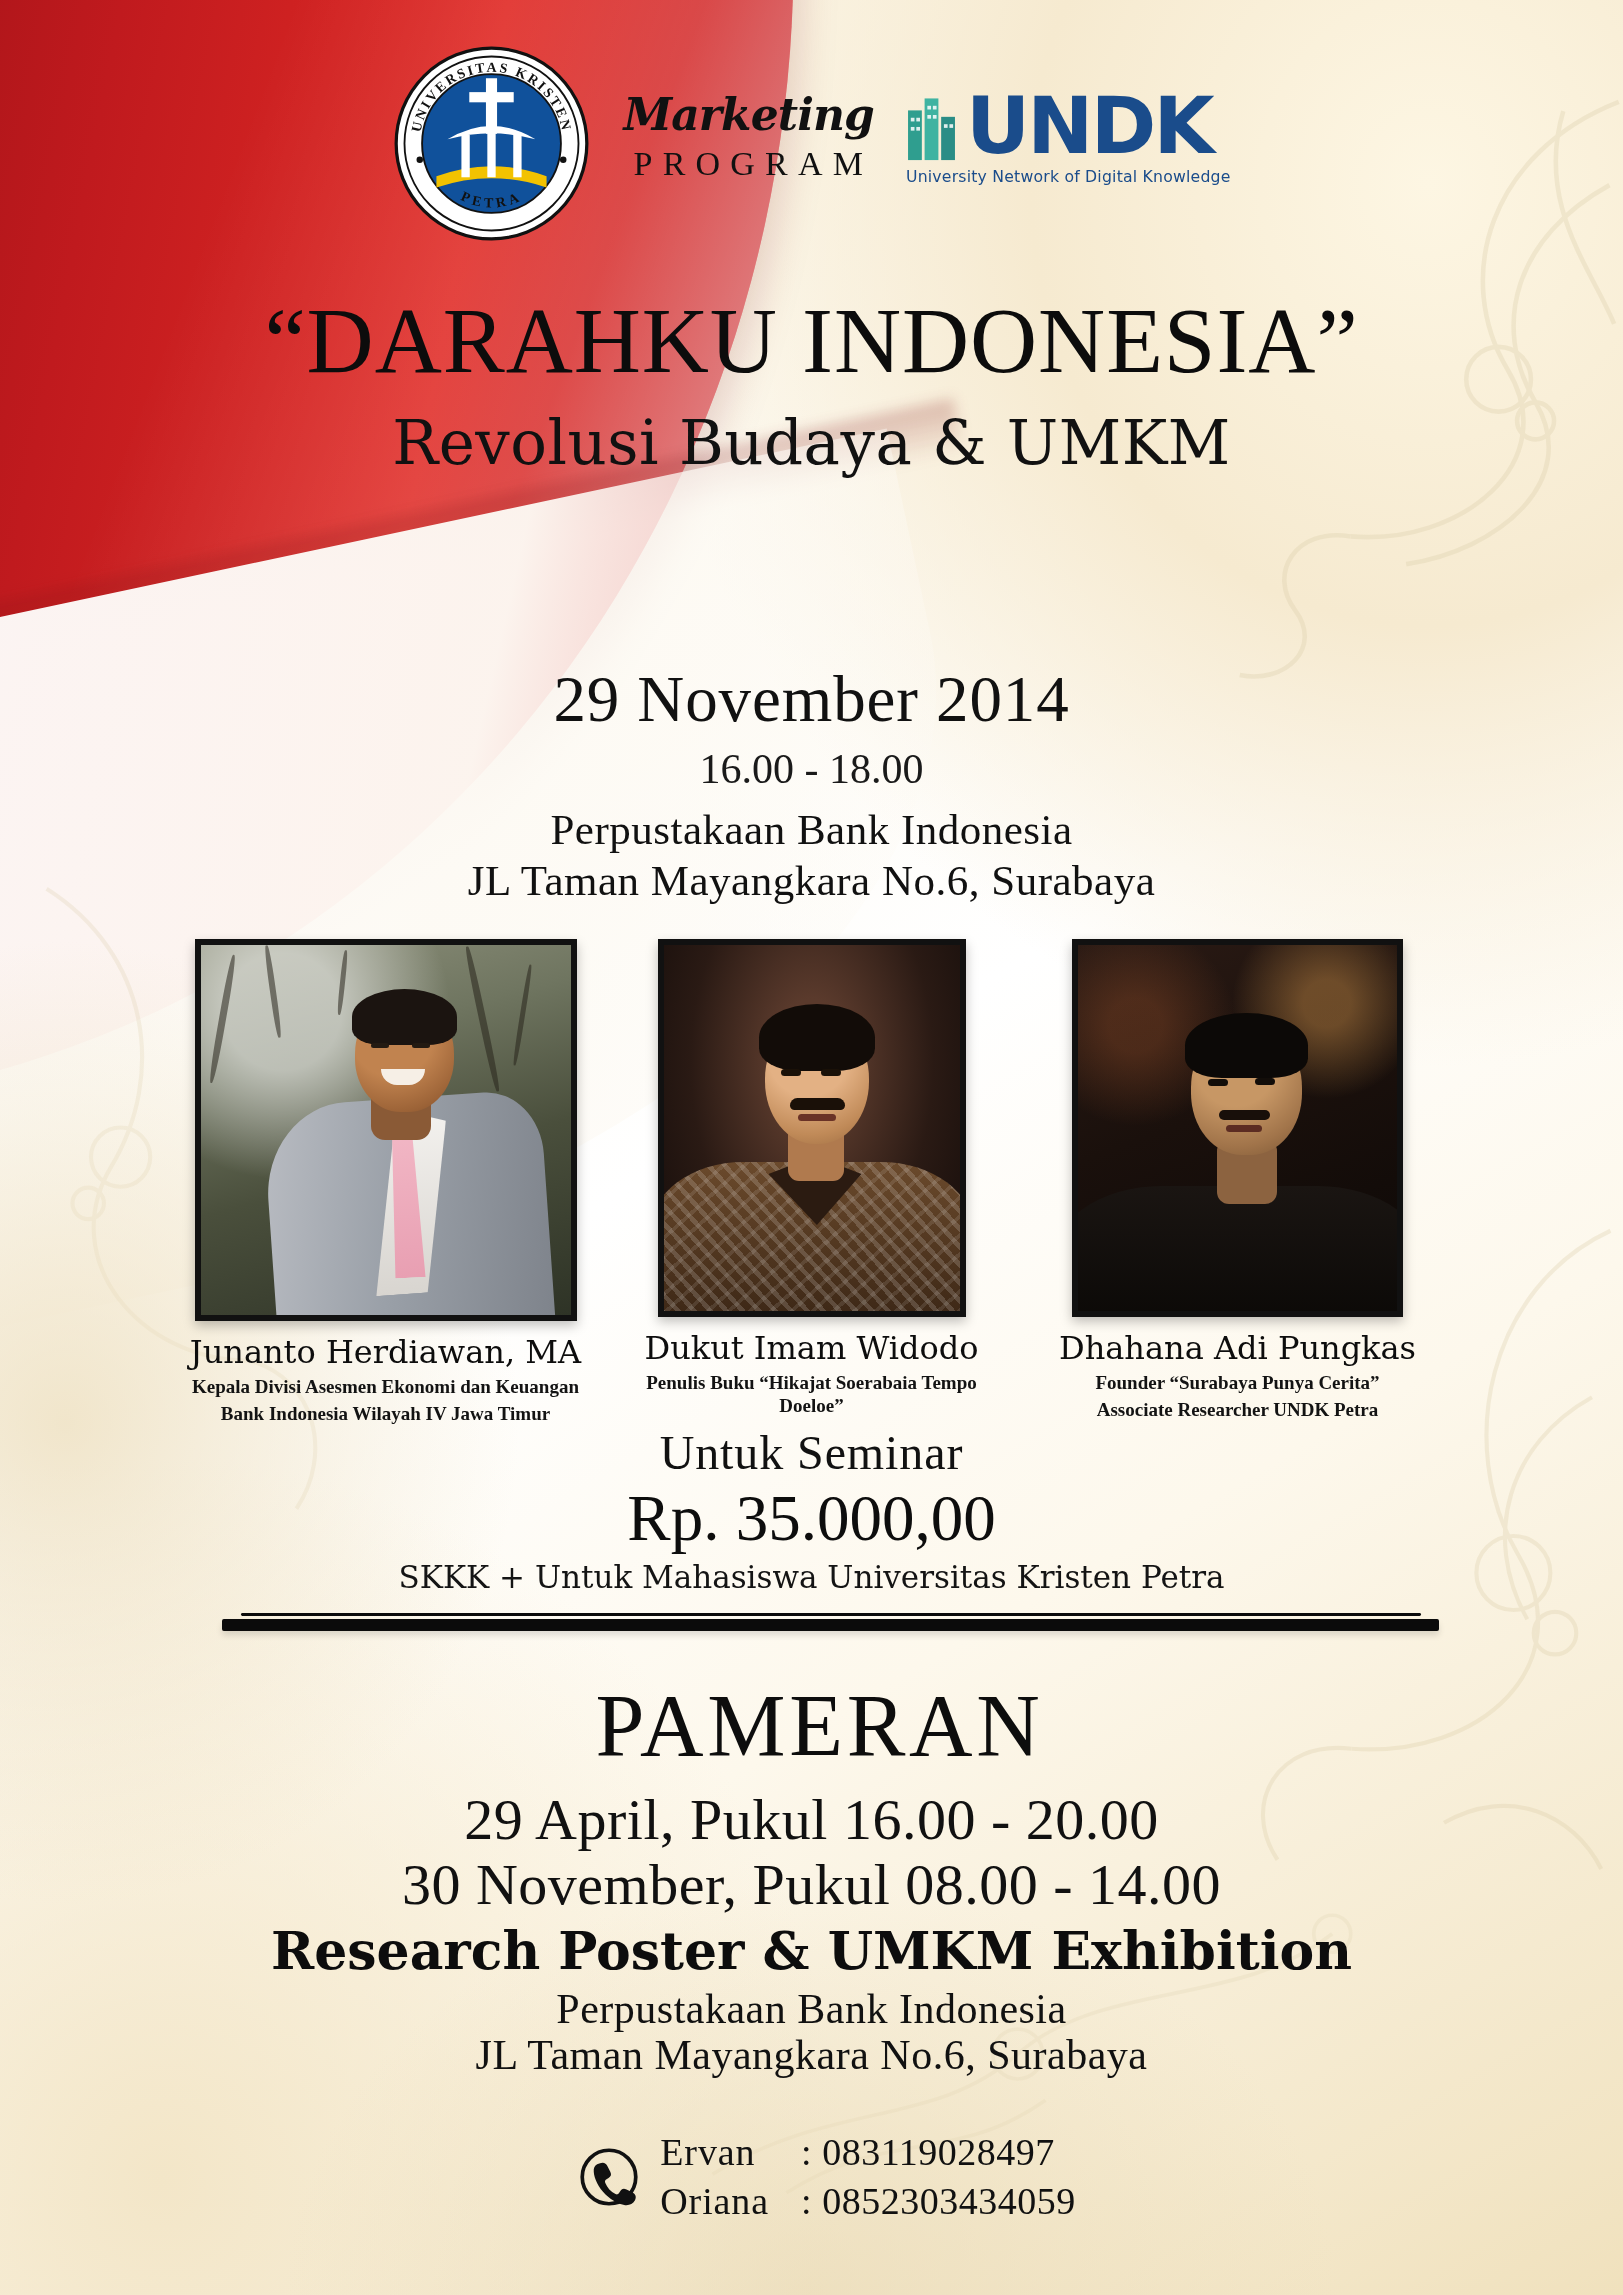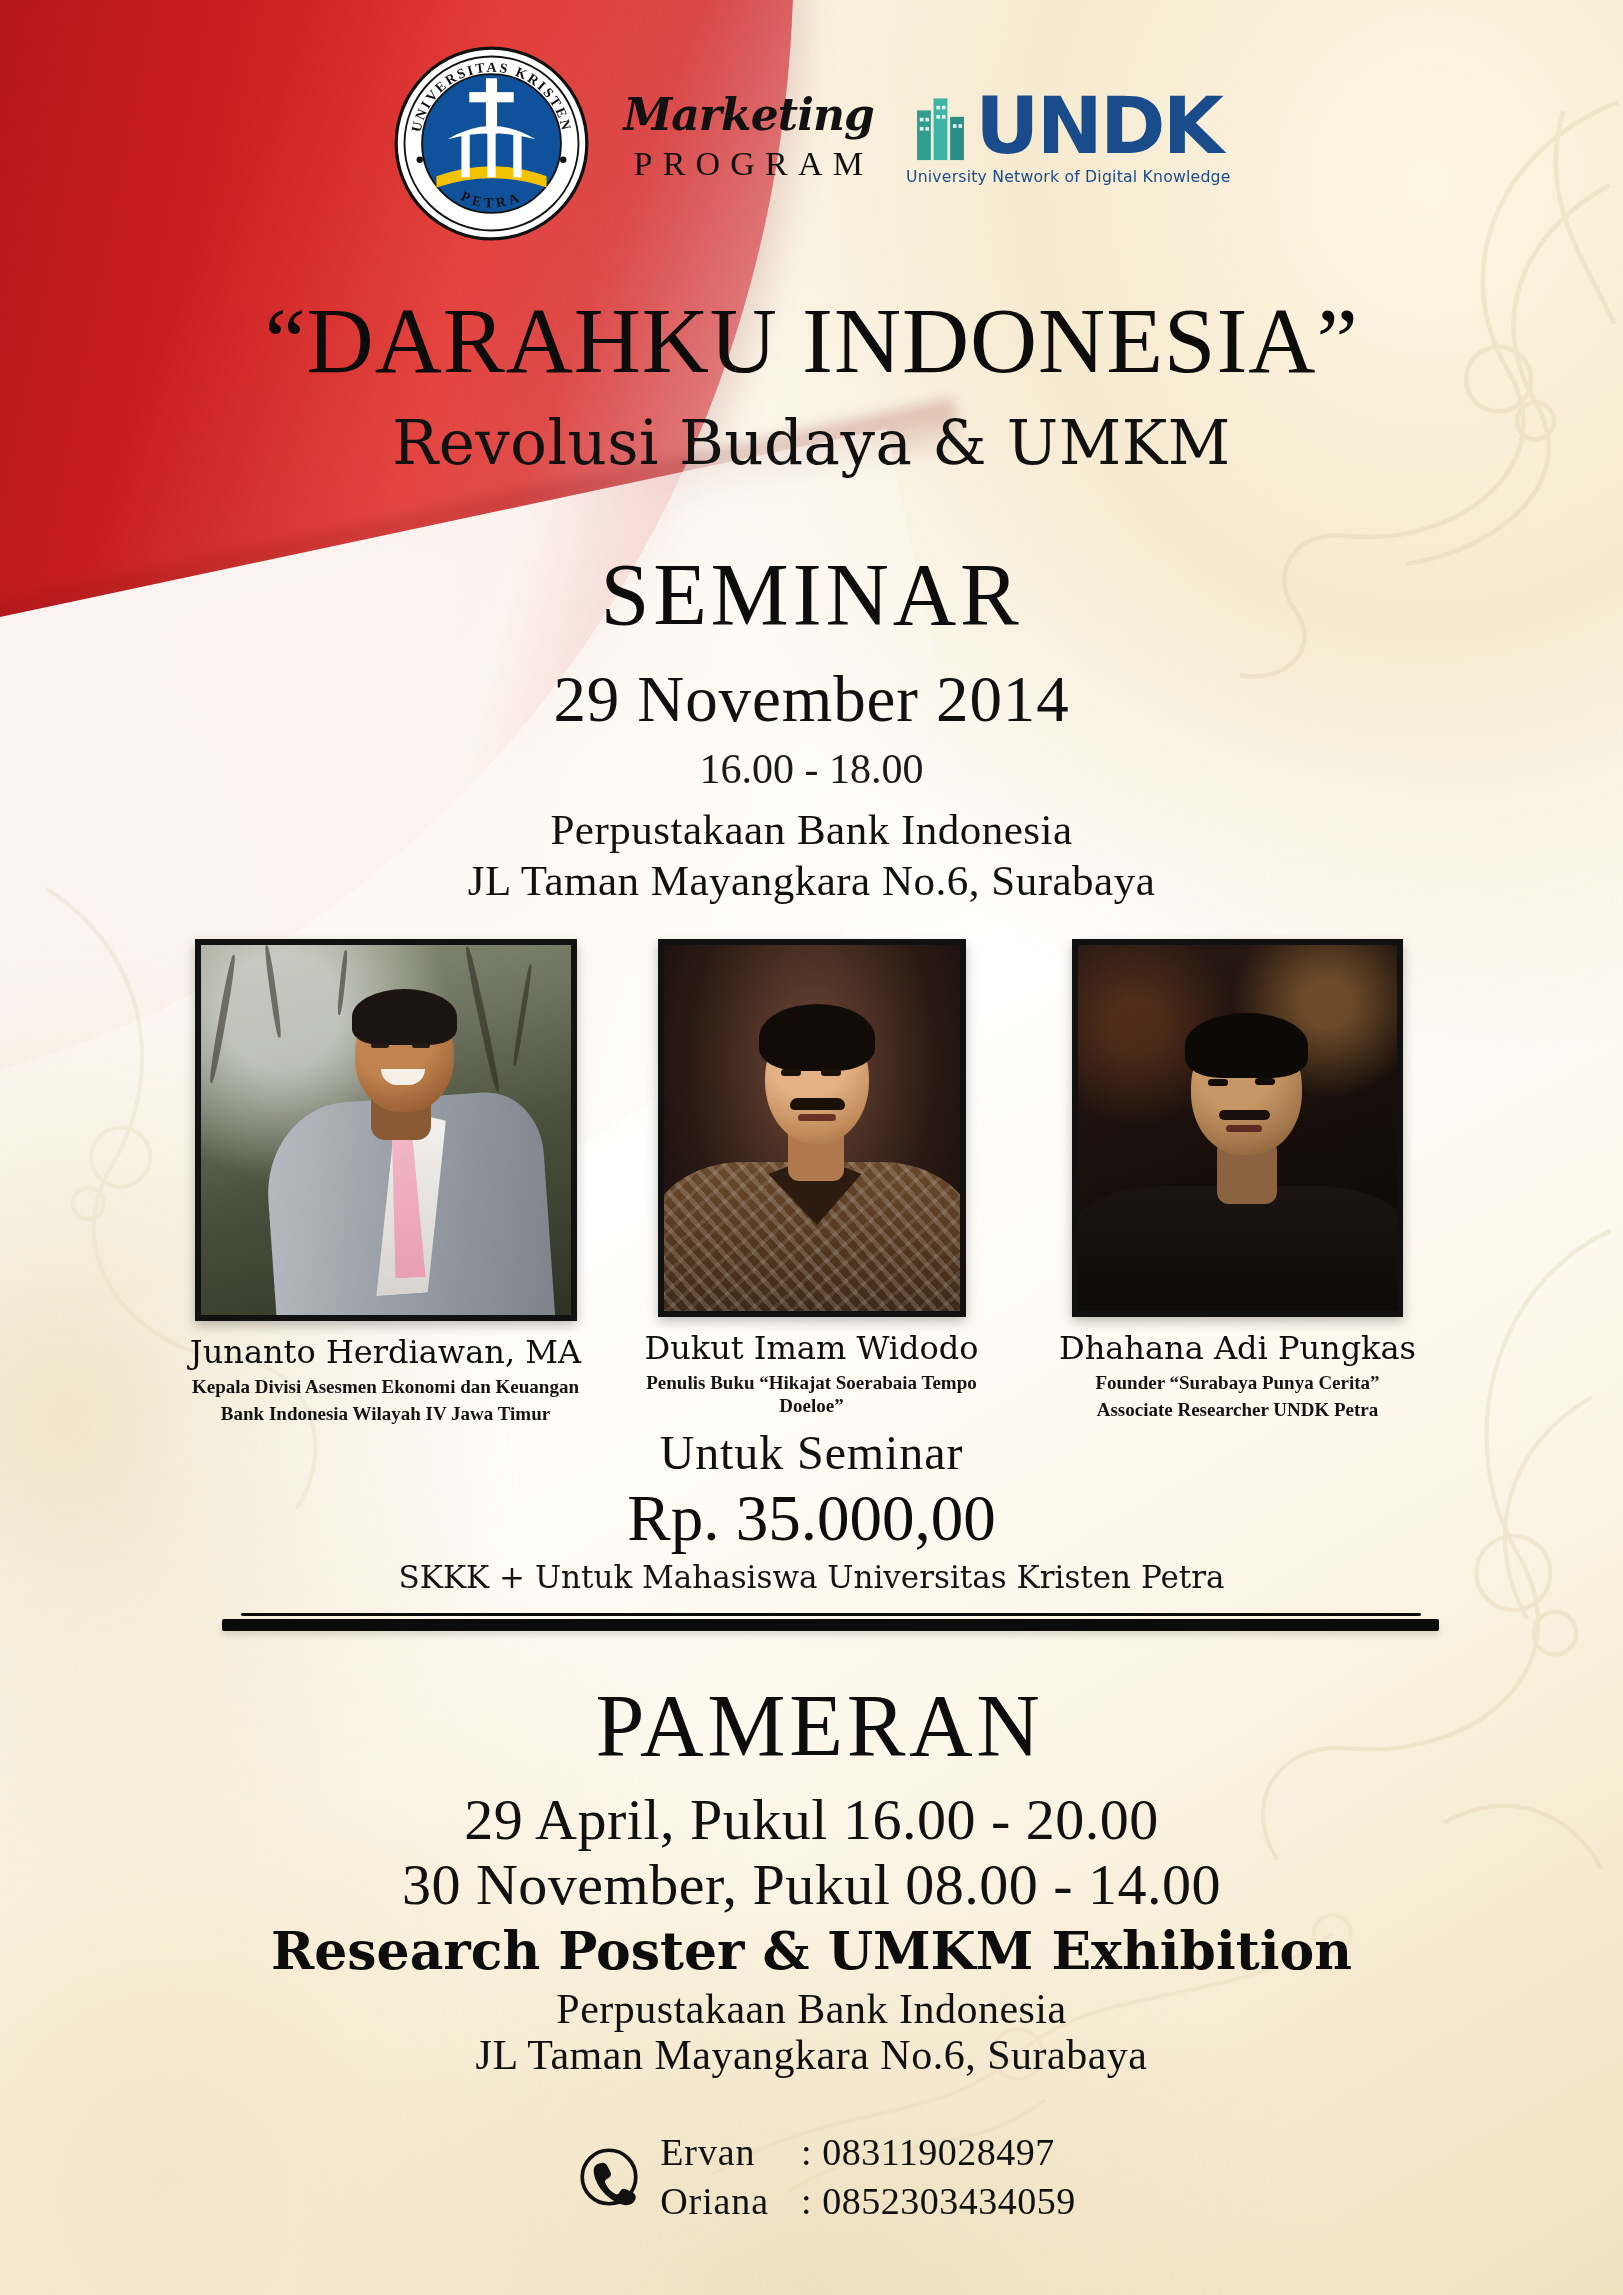--- a/index.html
+++ b/index.html
@@ -133,21 +133,21 @@
     margin-top: 8.3px;
     padding-left: 9.3px;
   }
   .undk {
     text-align: center;
     margin-bottom: 9.3px;
   }
   .undk-mark {
     display: flex;
     align-items: flex-end;
-    justify-content: center;
+    justify-content: flex-start;
     gap: 9px;
   }
   .undk-text {
     font-family: "DejaVu Sans", sans-serif;
     font-weight: bold;
     font-size: 79px;
     color: #1a4c8b;
     letter-spacing: -2.8px;
     line-height: 0.86;
   }
@@ -732,21 +732,20 @@
           </svg>
           <div class="undk-text">UNDK</div>
         </div>
         <div class="undk-sub">University Network of Digital Knowledge</div>
       </div>
     </div>
 
     <div class="title-main">“DARAHKU INDONESIA”</div>
     <div class="title-sub">Revolusi Budaya  &amp;  UMKM</div>
 
-    <div class="seminar-word">SEMINAR</div>
     <div class="seminar-date">29 November 2014</div>
     <div class="seminar-time">16.00 - 18.00</div>
     <div class="seminar-venue1">Perpustakaan Bank Indonesia</div>
     <div class="seminar-venue2">JL Taman Mayangkara No.6, Surabaya</div>
 
     <div class="speakers">
 
       <div class="speaker sp1">
         <div class="frame">
           <div class="ph">

